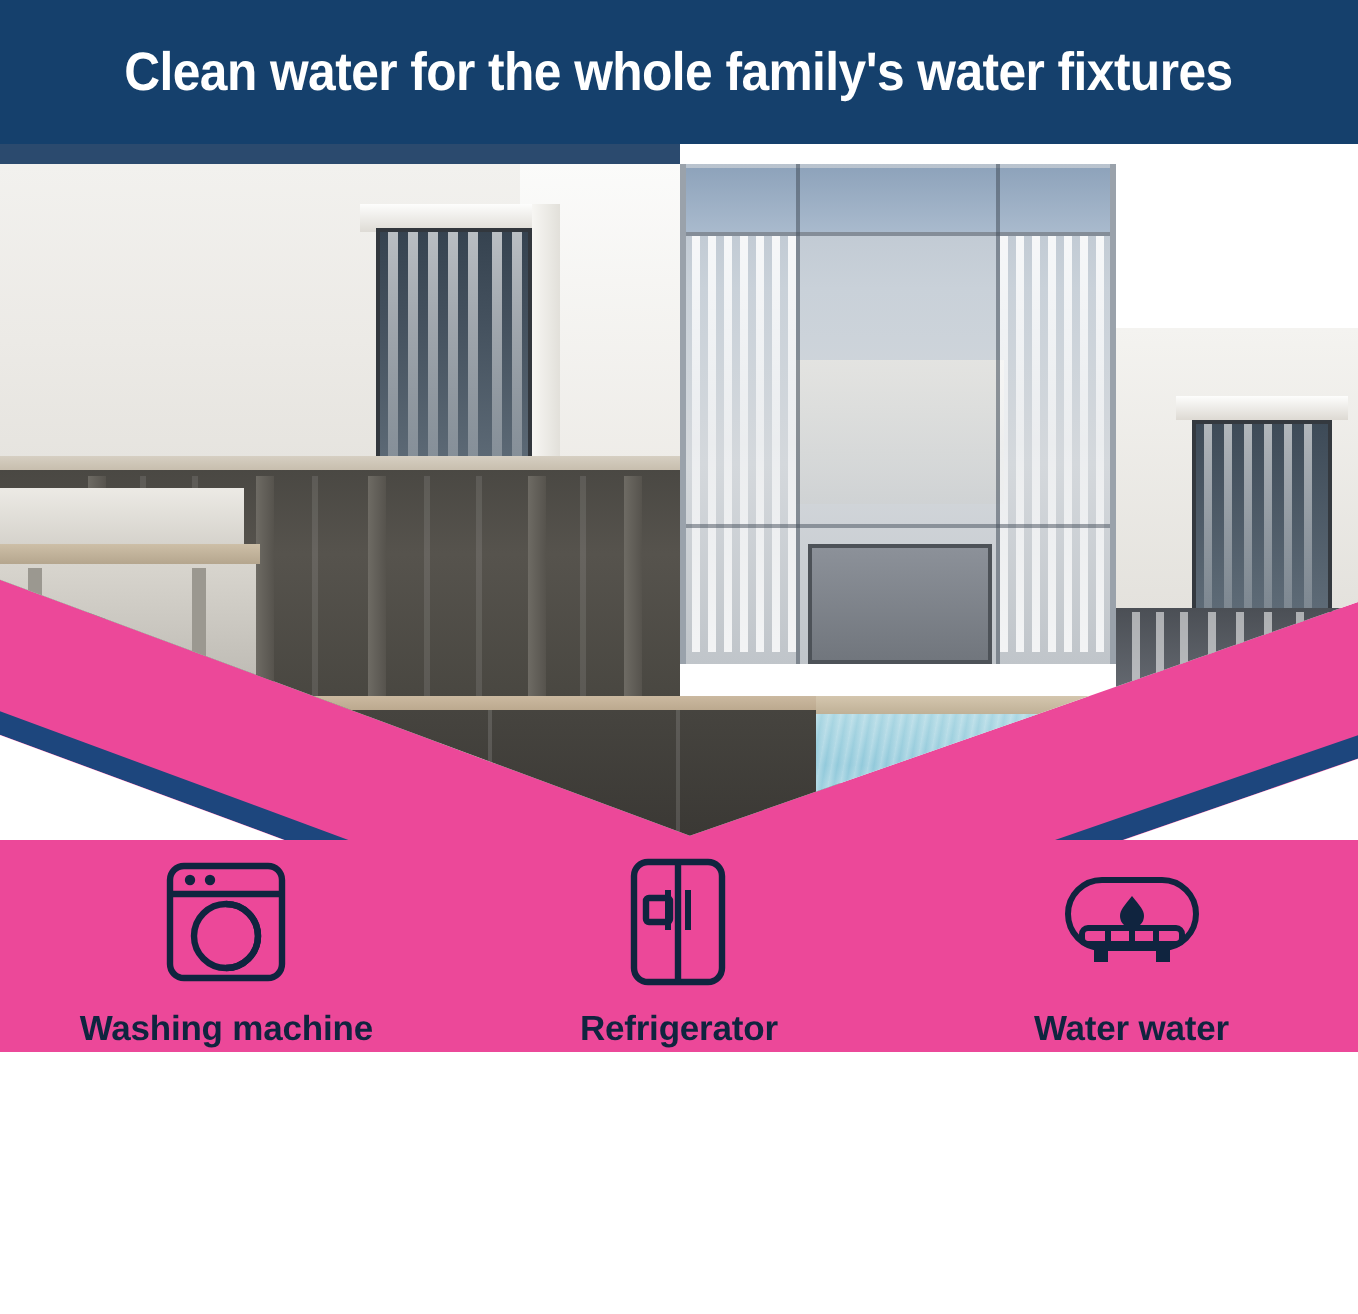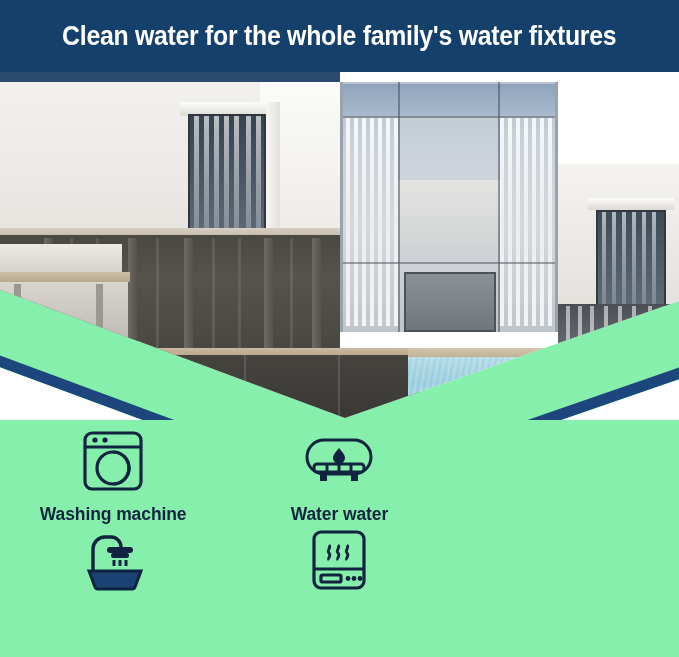--- a/index.html
+++ b/index.html
@@ -6,23 +6,23 @@
     margin: 0;
     padding: 0;
     background: #ffffff;
   }
   body {
     font-family: "Liberation Sans", sans-serif;
   }
   #page {
     position: relative;
     width: 679px;
-    height: 657px;
+    height: 526px;
     overflow: hidden;
-    background: #86efac;
+    background: #ec4899;
   }
 
   
   #header-banner {
     position: absolute;
     left: 0; top: 0;
     width: 679px;
     height: 72px;
     background: #15406c;
     display: flex;
@@ -416,20 +416,32 @@
             <line x1="8" y1="22" x2="64" y2="22"></line>
             <circle cx="18" cy="15" r="2.6" fill="#10243f" stroke="none"></circle>
             <circle cx="28" cy="15" r="2.6" fill="#10243f" stroke="none"></circle>
             <circle cx="36" cy="43" r="16"></circle>
             <path d="M36 27 A16 16 0 0 1 36 59"></path>
           </svg>
         </div>
         <div class="icon-label">Washing machine</div>
       </div>
 
+      <div class="icon-cell">
+        <div class="icon-art">
+          <svg width="72" height="72" viewBox="0 0 72 72" fill="none" stroke="#10243f" stroke-width="3.2">
+            <rect x="14" y="6" width="44" height="60" rx="7"></rect>
+            <line x1="36" y1="6" x2="36" y2="66"></line>
+            <rect x="20" y="24" width="12" height="12" rx="1.5"></rect>
+            <line x1="31" y1="20" x2="31" y2="40" stroke-width="3"></line>
+            <line x1="41" y1="20" x2="41" y2="40" stroke-width="3"></line>
+          </svg>
+        </div>
+        <div class="icon-label">Refrigerator</div>
+      </div>
 
       <div class="icon-cell">
         <div class="icon-art">
           <svg width="76" height="58" viewBox="0 0 76 58" fill="none" stroke="#10243f" stroke-width="3">
             <rect x="6" y="8" width="64" height="34" rx="17"></rect>
             <path d="M38 16 c-4 5 -6 7 -6 10 a6 6 0 0 0 12 0 c0 -3 -2 -5 -6 -10 z" fill="#10243f" stroke="none"></path>
             <rect x="13" y="32" width="50" height="8" rx="3"></rect>
             <line x1="26" y1="32" x2="26" y2="40"></line>
             <line x1="38" y1="32" x2="38" y2="40"></line>
             <line x1="50" y1="32" x2="50" y2="40"></line>

